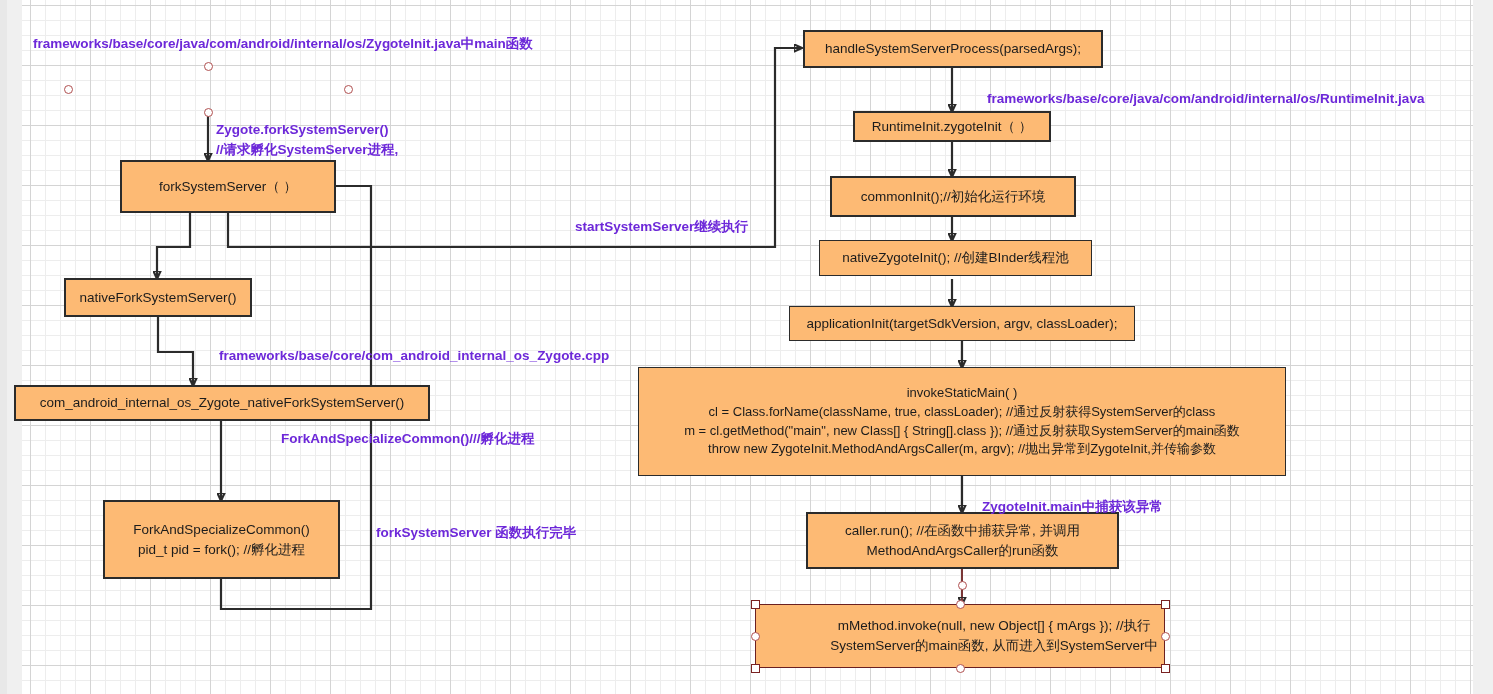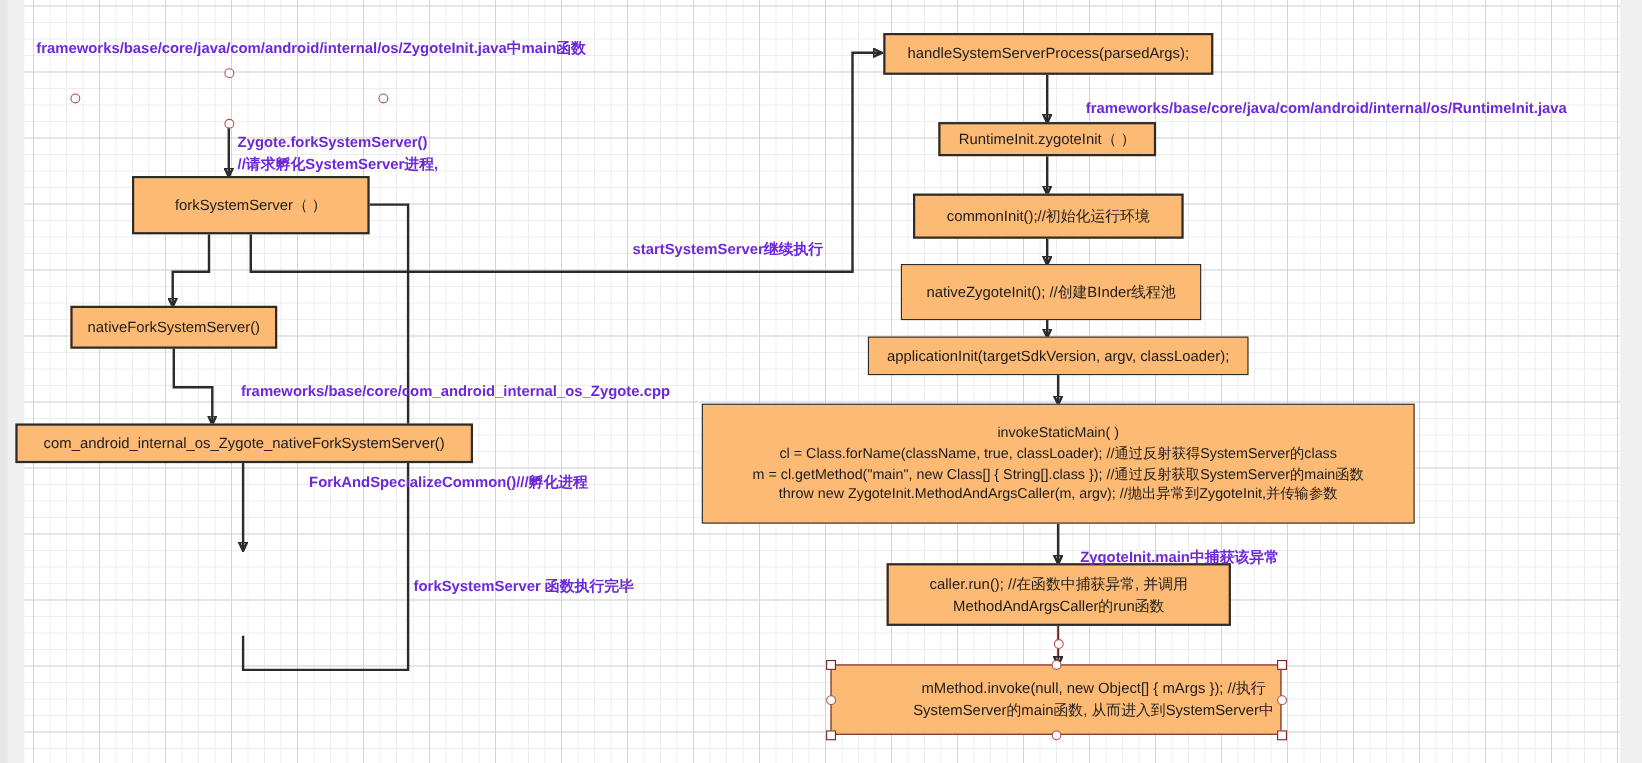--- a/index.html
+++ b/index.html
@@ -166,34 +166,38 @@
   </div>
 
   <div class="node" style="left:64px; top:278px; width:188px; height:39px;">
     <span>nativeForkSystemServer()</span>
   </div>
 
   <div class="node" style="left:14px; top:385px; width:416px; height:36px;">
     <span>com_android_internal_os_Zygote_nativeForkSystemServer()</span>
   </div>
 
+  <div class="node" style="left:103px; top:500px; width:237px; height:79px;">
+    <span>ForkAndSpecializeCommon()
+pid_t pid = fork();    //孵化进程</span>
+  </div>
 
   <div class="node" style="left:803px; top:30px; width:300px; height:38px;">
     <span>handleSystemServerProcess(parsedArgs);</span>
   </div>
 
   <div class="node" style="left:853px; top:111px; width:198px; height:31px;">
     <span>RuntimeInit.zygoteInit（ ）</span>
   </div>
 
   <div class="node" style="left:830px; top:176px; width:246px; height:41px;">
     <span>commonInit();//初始化运行环境</span>
   </div>
 
-  <div class="node thin" style="left:819px; top:240px; width:273px; height:51px;">
+  <div class="node thin" style="left:819px; top:240px; width:273px; height:36px;">
     <span>nativeZygoteInit(); //创建BInder线程池</span>
   </div>
 
   <div class="node thin" style="left:789px; top:306px; width:346px; height:35px;">
     <span>applicationInit(targetSdkVersion, argv, classLoader);</span>
   </div>
 
   <div class="node thin" style="left:638px; top:367px; width:648px; height:109px; font-size:13px;">
     <span>invokeStaticMain( )
 cl = Class.forName(className, true, classLoader); //通过反射获得SystemServer的class

